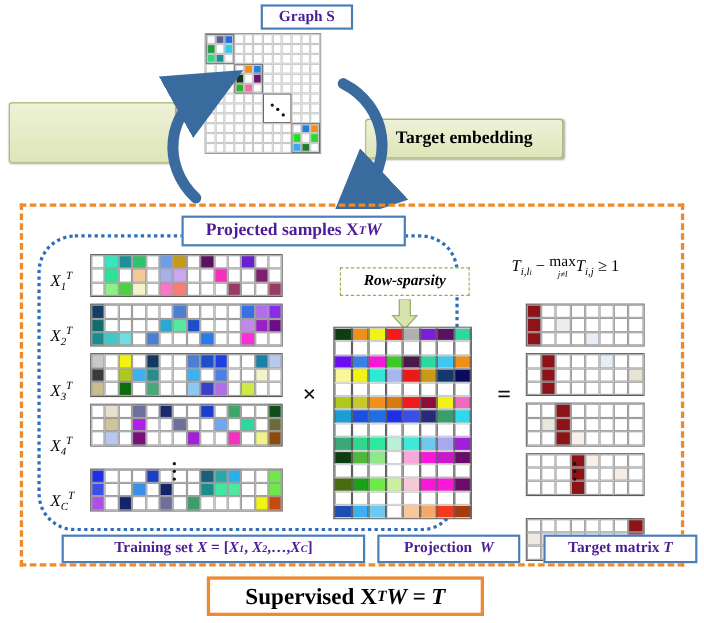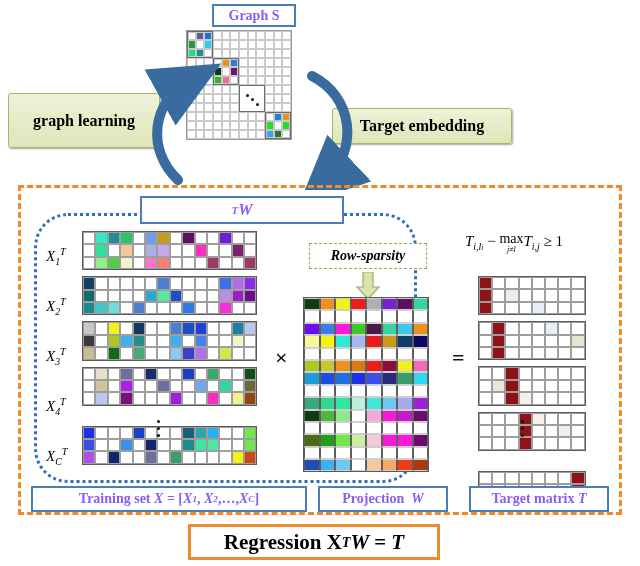--- a/index.html
+++ b/index.html
@@ -5,21 +5,21 @@
   html,body{margin:0;padding:0;background:#ffffff;}
   body{width:640px;height:566px;position:relative;overflow:hidden;
        font-family:"Liberation Serif",serif;}
   .abs{position:absolute;}
 
   
   .lbl{
     position:absolute;display:flex;align-items:center;justify-content:center;
     text-align:center;font-weight:bold;background:#ffffff;box-sizing:border-box;
   }
-  .lbl-blue{border:2px solid #4a7ebb;color:#8b5cf6;}
+  .lbl-blue{border:2px solid #4a7ebb;color:#4c1d95;margin-left:25px;}
   .lbl-green{
     border:1.5px solid #a6b56a;color:#000;
     background:linear-gradient(#eef2d8,#dde6b8);
     border-radius:3px;box-shadow:1px 1px 2px rgba(0,0,0,.35);
   }
   .lbl-orange{border:3px solid #ed8b33;color:#000;}
   .lbl-dash-green{border:1.5px dashed #93b04a;background:#ffffff;font-style:italic;}
 
   .mi{font-family:"Liberation Serif",serif;font-style:italic;}
   .sup{font-size:.68em;vertical-align:super;font-style:italic;}
@@ -289,21 +289,20 @@
       </div>
       <div class="mrow">
         <div class="cell" style="background: rgb(57, 168, 240);"></div>
         <div class="cell" style="background: rgb(31, 122, 43);"></div>
         <div class="cell" style="background: rgb(255, 255, 255);"></div>
       </div>
     </div>
   </div>
 
 <div class="lbl lbl-green" style="left:8px;top:93px;width:152px;height:55px;font-size:16px;flex-direction:column;line-height:1.22;">
-  <span>graph learning</span>
 </div>
 
 <div class="lbl lbl-green" style="left:332px;top:108px;width:180px;height:36px;font-size:16px;">
   <span>Target embedding</span>
 </div>
 
 <svg class="arrowwrap" style="left:130px;top:40px;width:390px;height:150px;" viewBox="0 0 390 150">
   <defs>
     <marker id="ah" markerWidth="7" markerHeight="7" refX="3.2" refY="3.2" orient="auto">
       <path d="M0,0 L7,3.2 L0,6.4 Z" fill="#3a6b9e"></path>
@@ -311,20 +310,21 @@
   </defs>
   <path d="M48,140 C16,110 22,62 58,42" stroke="#3a6b9e" stroke-width="10" fill="none" stroke-linecap="round" marker-end="url(#ah)"></path>
   <path d="M182,36 C222,56 230,108 196,140" stroke="#3a6b9e" stroke-width="10" fill="none" stroke-linecap="round" marker-end="url(#ah)"></path>
 </svg>
 
 <div class="abs" id="outer-frame"></div>
 
 <div class="abs" id="dotted-frame"></div>
 
 <div class="lbl lbl-blue" style="left:140px;top:196px;width:204px;height:28px;font-size:16px;z-index:6;">
+  <span>Projected samples X</span>
     <span class="mi sup">T</span>
     <span class="mi">W</span>
 </div>
 
 <div class="lbl lbl-dash-green" style="left:309px;top:243px;width:118px;height:26px;font-size:14px;">
   <span>Row-sparsity</span>
 </div>
 <svg class="abs" style="left:355px;top:272px;width:26px;height:28px;" viewBox="0 0 26 28">
   <path d="M8,0 L18,0 L18,15 L24,15 L13,27 L2,15 L8,15 Z" fill="#d7e4b0" stroke="#9cae6b" stroke-width="1.2"></path>
 </svg>
@@ -949,16 +949,16 @@
   <span>Projection&nbsp;&nbsp;</span>
     <span class="mi">W</span>
 </div>
 
 <div class="lbl lbl-blue" style="left:469px;top:486px;width:140px;height:26px;font-size:14px;">
   <span>Target matrix&nbsp;</span>
     <span class="mi">T</span>
 </div>
 
 <div class="lbl lbl-orange" style="left:188px;top:524px;width:252px;height:36px;font-size:21px;">
-  <span>Regression X</span>
+  <span>Supervised X</span>
     <span class="mi sup">T</span>
     <span class="mi">W = T</span>
 </div>
 
 </body></html>

